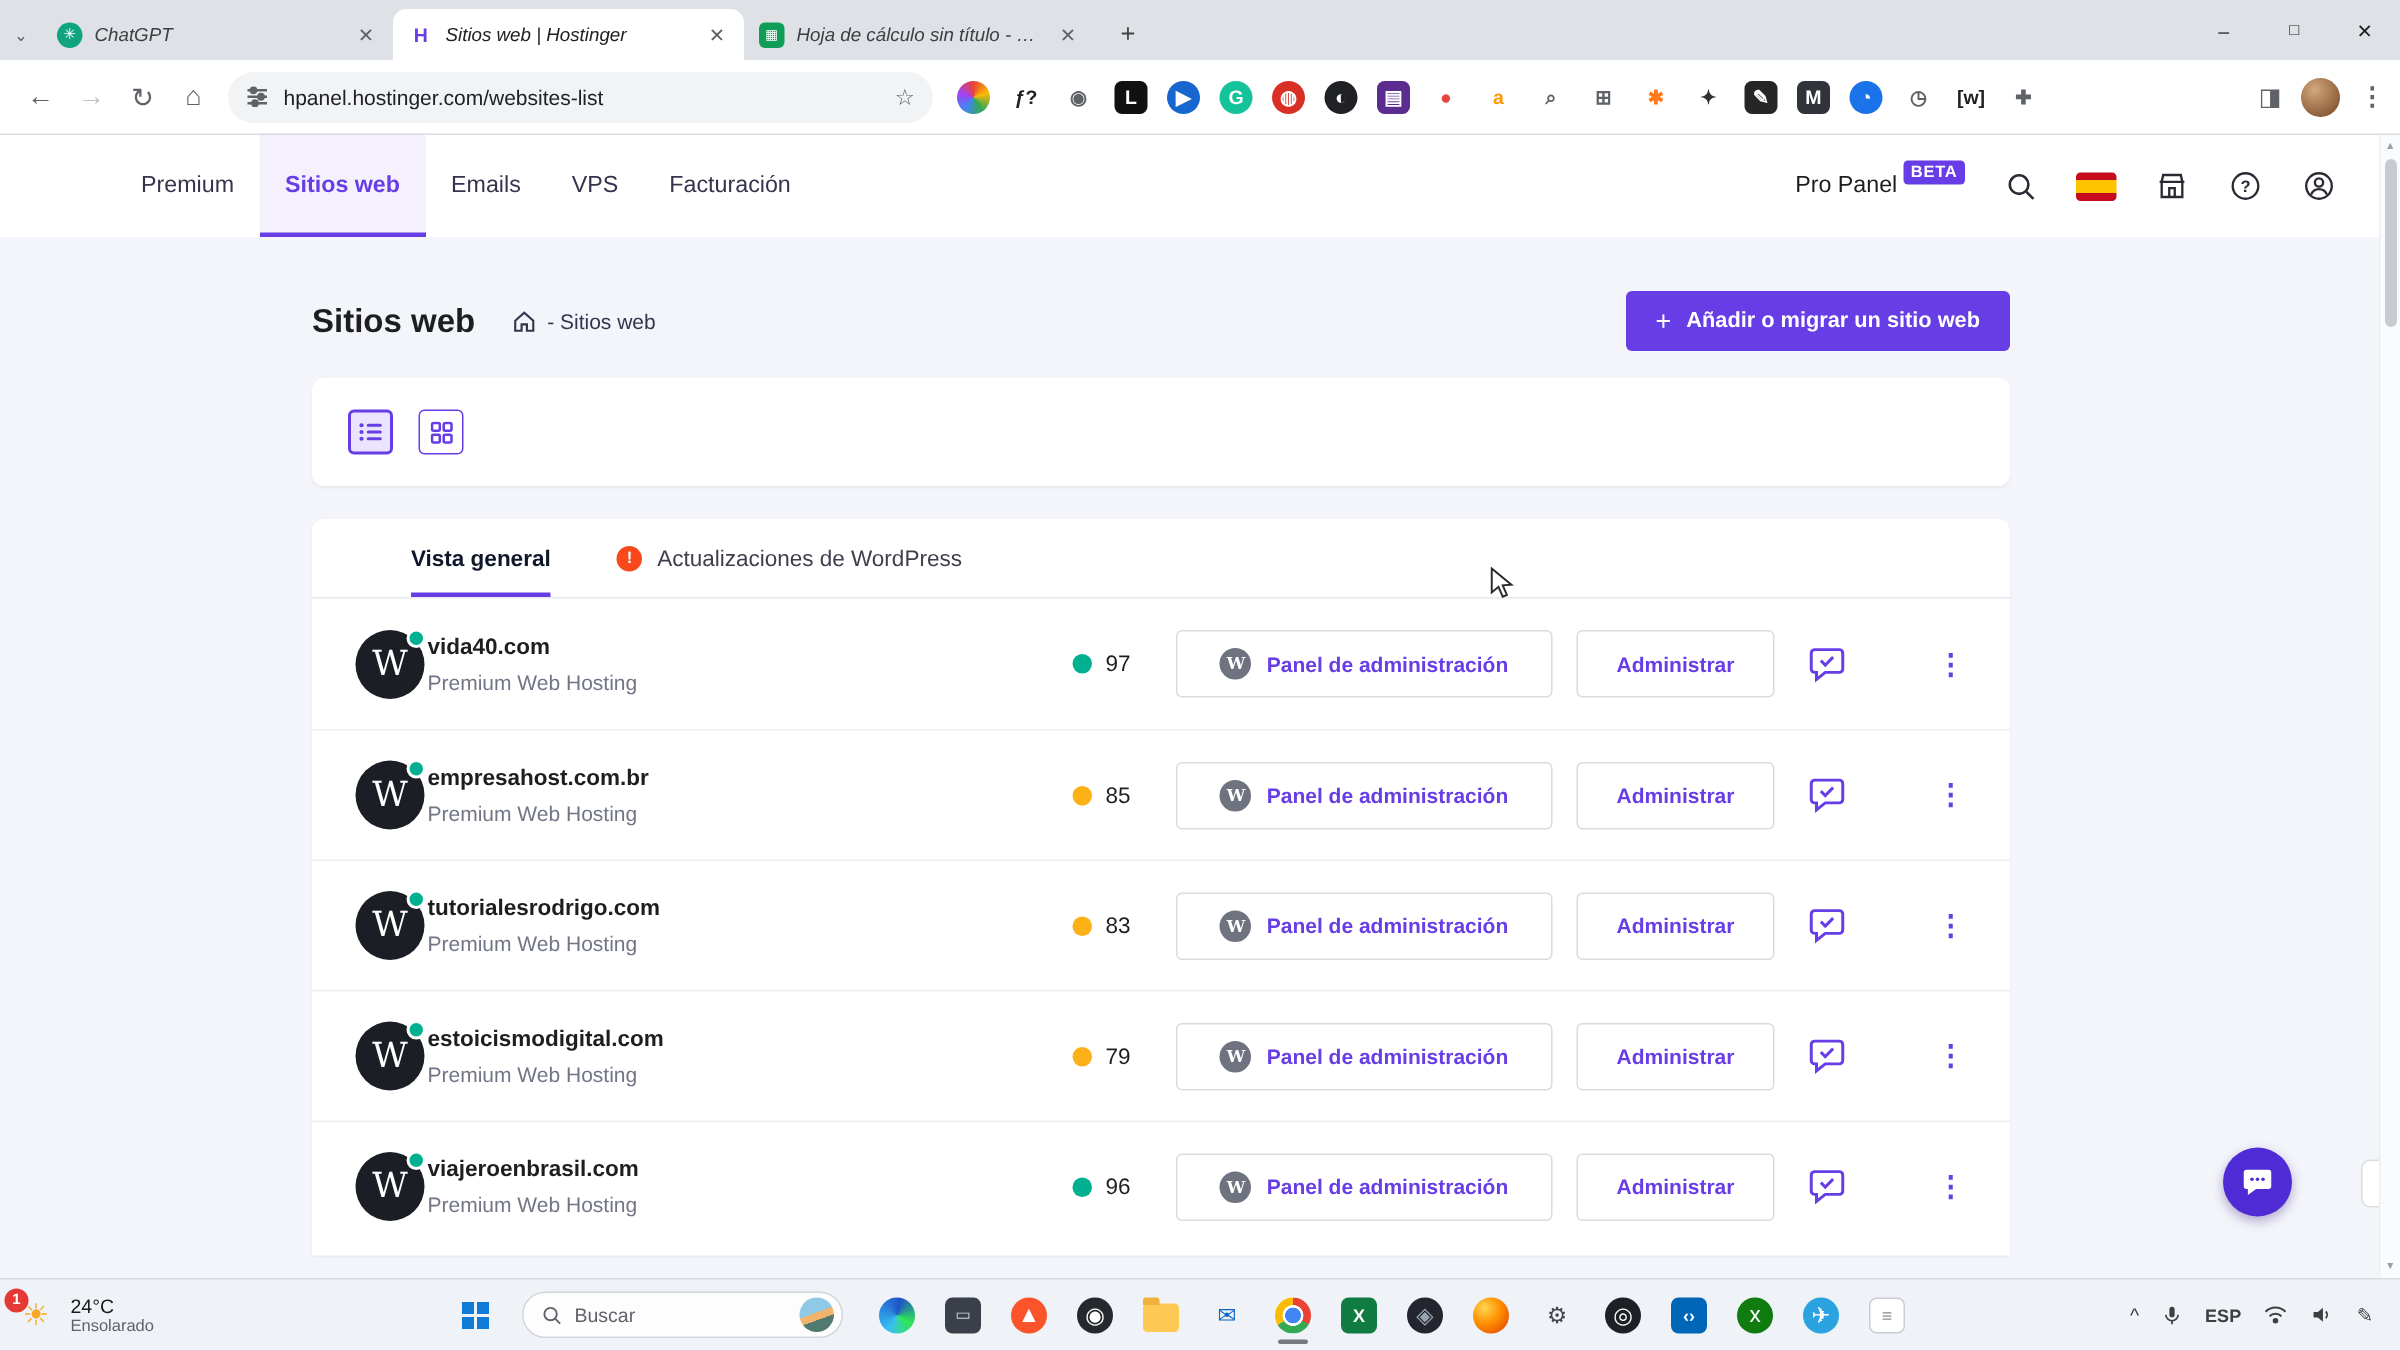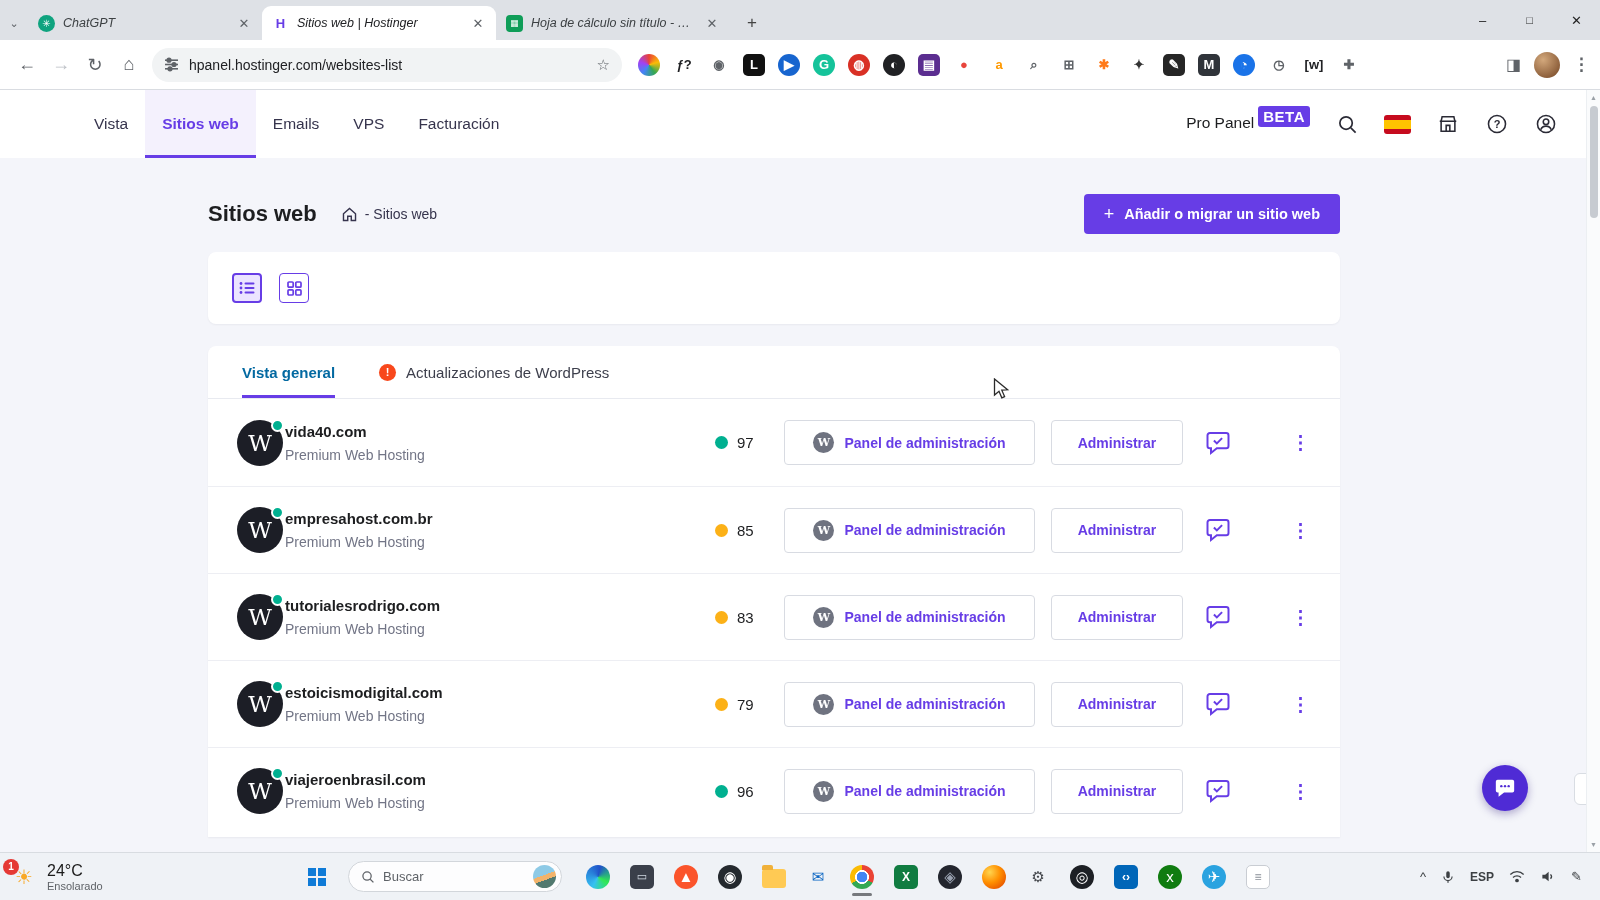--- a/index.html
+++ b/index.html
@@ -39,21 +39,21 @@
 
   
   .app-header { position:absolute; top:90px; left:0; right:0; height:68px; background:#fff; display:flex; align-items:stretch; padding:0 42px 0 37px; }
   .brand { display:flex; align-items:center; gap:9px; }
   .brand-text { font-size:19px; font-weight:bold; letter-spacing:2px; color:#16161d; }
   .app-nav { display:flex; margin-left:40px; }
   .nav-item { display:flex; align-items:center; padding:0 17px; font-size:15.5px; color:#36344d; position:relative; }
   .nav-item.active { color:#673de6; background:rgba(103,61,230,.07); box-shadow:inset 0 -3px 0 #673de6; font-weight:bold; }
   .header-right { margin-left:auto; display:flex; align-items:center; gap:25px; }
   .pro-panel { display:flex; align-items:flex-start; gap:4px; font-size:15.5px; color:#1d1e20; }
-  .beta-badge { background:#673de6; color:#fff; font-size:15px; font-weight:bold; padding:2px 5px; border-radius:3px; transform:translateY(-8px); letter-spacing:.5px; }
+  .beta-badge { background:#673de6; color:#fff; font-size:11px; font-weight:bold; padding:2px 5px; border-radius:3px; transform:translateY(-8px); letter-spacing:.5px; }
   .hdr-icon { width:24px; height:24px; display:flex; align-items:center; justify-content:center; }
   .flag-es { width:27px; height:19px; border-radius:3px; background:linear-gradient(180deg,#c60b1e 0 27%,#ffc400 27% 73%,#c60b1e 73%); }
 
   
   .content { position:absolute; top:158px; left:0; right:0; bottom:48px; background:#f4f5fa; overflow:hidden; }
   .container { width:1132px; margin-left:208px; }
   .page-head { display:flex; align-items:center; padding-top:36px; }
   .page-title { font-size:22px; font-weight:bold; color:#1d1e20; }
   .breadcrumb { display:flex; align-items:center; gap:7px; margin-left:24px; color:#36344d; font-size:14px; }
   .add-site-btn { margin-left:auto; height:40px; background:#673de6; color:#fff; border:none; border-radius:4px; font-size:14.5px; font-weight:bold; display:flex; align-items:center; gap:10px; padding:0 20px; font-family:inherit; }
@@ -63,21 +63,21 @@
   .search-wrap { position:relative; flex:1; }
   .search-wrap svg { position:absolute; left:15px; top:14px; }
   .search-input { width:100%; height:45px; border:1px solid #cfd3dd; border-radius:8px; padding:0 14px 0 44px; font-size:15px; color:#1d1e20; font-family:inherit; background:#fff; outline:none; }
   .search-input::placeholder { color:#727586; }
   .view-toggle { width:30px; height:30px; border-radius:4px; display:flex; align-items:center; justify-content:center; border:1px solid #673de6; background:#fff; }
   .view-toggle.selected { background:#ebe4ff; border-width:2px; }
 
   .main-card { margin-top:22px; background:#fff; border-radius:8px 8px 0 0; height:491px; box-shadow:0 1px 2px rgba(25,28,40,.05); overflow:hidden; }
   .tabs-row { height:53px; display:flex; align-items:stretch; border-bottom:1px solid #e8eaf0; padding-left:34px; gap:44px; }
   .ptab { display:flex; align-items:center; gap:10px; font-size:15px; position:relative; }
-  .ptab.active { color:#0369a1; font-weight:bold; }
+  .ptab.active { color:#0f172a; font-weight:bold;margin-left:32px; }
   .ptab.active::after { content:""; position:absolute; left:0; right:0; bottom:0; height:3px; background:#673de6; }
   .ptab.plain { color:#3d3f4c; font-weight:500; }
   .alert-dot { width:17px; height:17px; border-radius:50%; background:#f8481c; color:#fff; font-size:11px; font-weight:bold; display:flex; align-items:center; justify-content:center; }
 
   .site-row { height:87px; display:flex; align-items:center; padding:0 30px 0 29px; }
   .site-row + .site-row { border-top:1px solid #edeef3; }
   .wp-logo { position:relative; width:46px; height:46px; flex:none; }
   .wp-circle { width:46px; height:46px; border-radius:50%; background:#1c1e26; color:#fff; display:flex; align-items:center; justify-content:center; font-family:"DejaVu Serif", serif; font-size:23px; }
   .wp-mini-dot { position:absolute; top:-1px; right:-1px; width:13px; height:13px; border-radius:50%; background:#00b090; border:2px solid #fff; }
   .site-info { margin-left:2px; width:430px; }
@@ -100,21 +100,21 @@
   .page-scrollbar .arrow { position:absolute; left:0; right:0; text-align:center; color:#9aa0a6; font-size:7px; }
   .page-scrollbar .thumb { position:absolute; top:16px; left:3px; width:8px; height:112px; background:#c7cbd1; border-radius:4px; }
 
   .cursor { position:absolute; left:993px; top:378px; z-index:50; }
 
   
   .taskbar { position:absolute; left:0; right:0; bottom:0; height:48px; background:#eff2f6; border-top:1px solid #d8dce1; display:flex; align-items:center; padding:0 10px; }
   .weather { display:flex; align-items:center; gap:9px; width:290px; }
   .weather-icon { position:relative; width:28px; height:28px; display:flex; align-items:center; justify-content:center; font-size:20px; color:#f9a825; }
   .weather-badge { position:absolute; top:-4px; left:-7px; width:16px; height:16px; border-radius:50%; background:#e53935; color:#fff; font-size:10px; font-weight:bold; display:flex; align-items:center; justify-content:center; }
-  .weather-temp { font-size:16px; color:#1b1b1b; }
+  .weather-temp { font-size:13px; color:#1b1b1b; }
   .weather-desc { font-size:11px; color:#5f6368; }
   .start-btn { width:34px; height:40px; display:flex; align-items:center; justify-content:center; }
   .win-logo { display:grid; grid-template-columns:8px 8px; grid-template-rows:8px 8px; gap:2px; }
   .win-logo i { background:#0f7bd7; }
   .tb-search { width:214px; height:31px; border-radius:16px; background:#fdfdfe; border:1px solid #d2d6db; display:flex; align-items:center; gap:8px; padding:0 5px 0 12px; margin:0 14px; }
   .tb-search .txt { flex:1; font-size:13px; color:#5f6368; }
   .tb-search .thumb { width:23px; height:23px; border-radius:50%; background:linear-gradient(160deg,#8ecae6 0 45%,#f2b36b 45% 62%,#52796f 62%); }
   .tb-apps { display:flex; align-items:center; gap:20px; margin-left:10px; }
   .tb-item { position:relative; width:24px; height:40px; display:flex; align-items:center; justify-content:center; }
   .tb-item.active::after { content:""; position:absolute; bottom:1px; left:2px; right:2px; height:3px; border-radius:2px; background:#7d8败?; }
@@ -208,21 +208,21 @@
       </div>
     <div class="toolbar-right">
       <span class="side-panel-icon">◨</span>
       <span class="avatar"></span>
       <span class="kebab-dark">⋮</span>
     </div>
   </div>
 
   <div class="app-header">
     <nav class="app-nav">
-      <div class="nav-item">Vista</div>
+      <div class="nav-item">Premium</div>
       <div class="nav-item active">Sitios web</div>
       <div class="nav-item">Emails</div>
       <div class="nav-item">VPS</div>
       <div class="nav-item">Facturación</div>
     </nav>
     <div class="header-right">
       <div class="pro-panel">
         <span>Pro Panel</span>
         <span class="beta-badge">BETA</span>
       </div>

